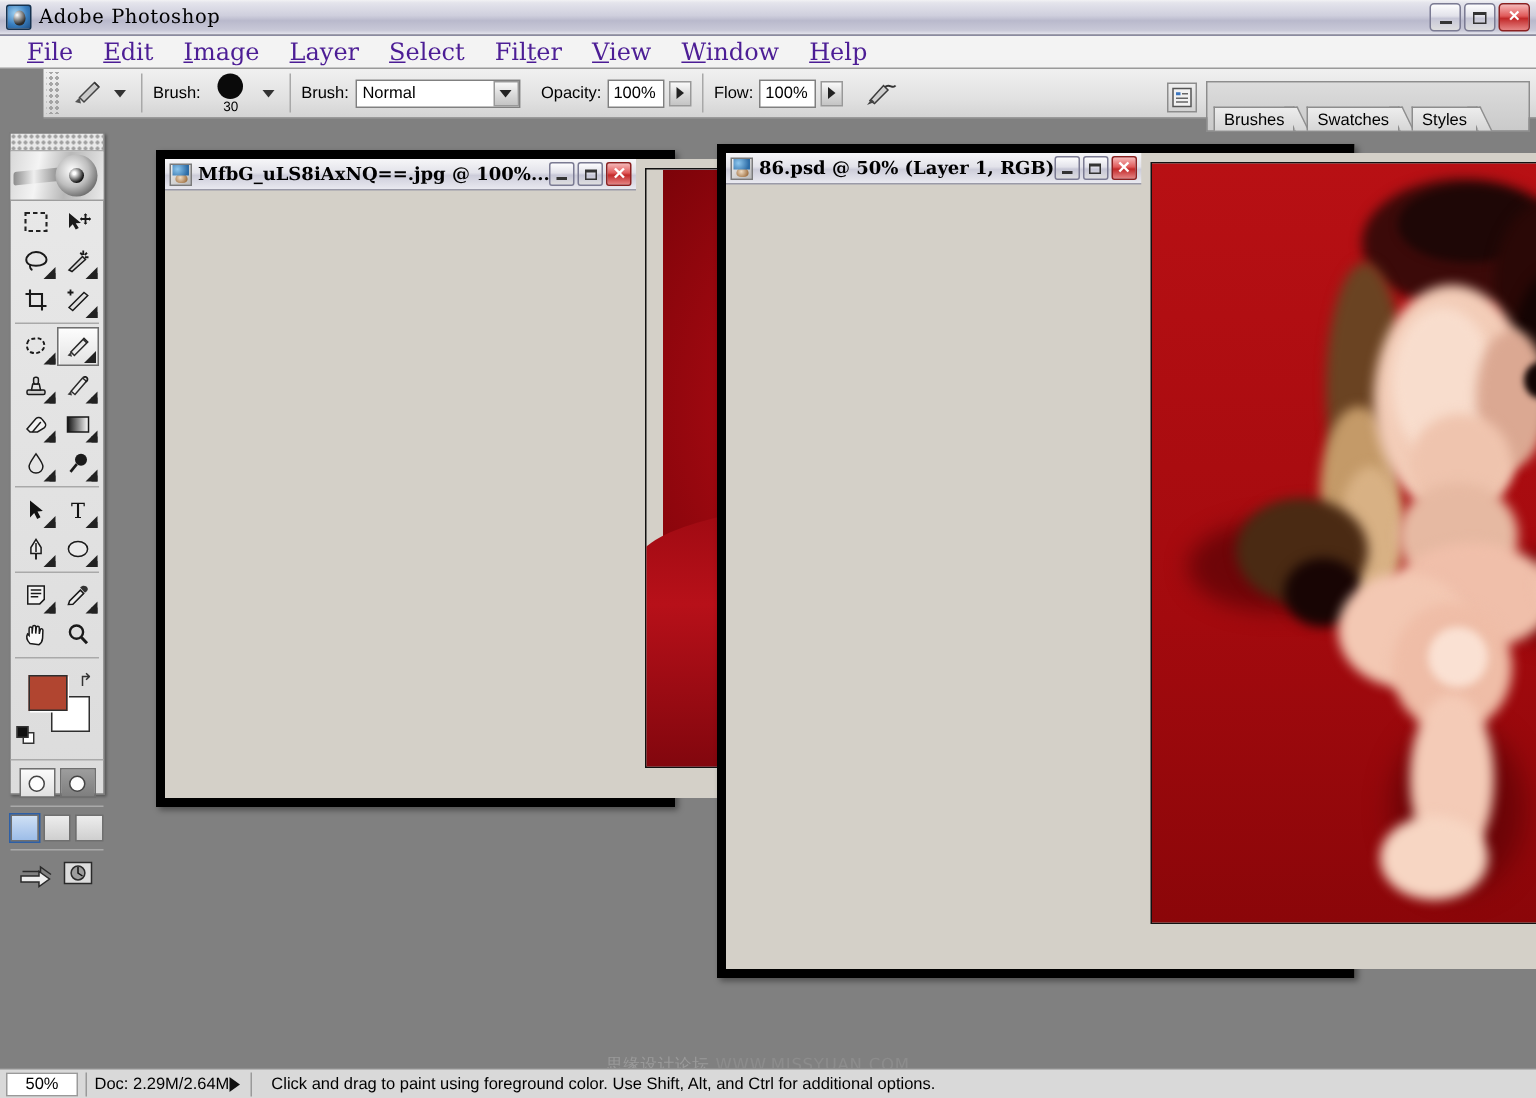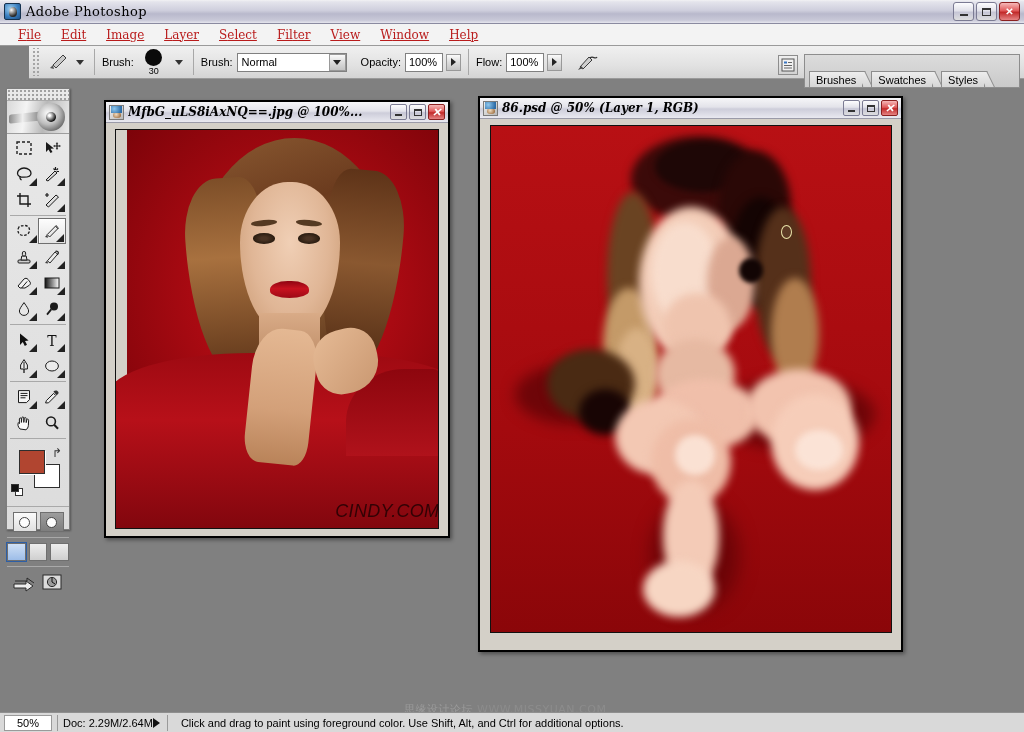--- a/index.html
+++ b/index.html
@@ -60,21 +60,21 @@
 
   
   .menubar {
     position: absolute; left: 0; top: 24px; width: 1024px; height: 22px;
     background: #f3f3f3;
     border-bottom: 1px solid #9a9a9a;
     display: flex; align-items: center; padding-left: 8px;
   }
   .menu-item {
     font-family: "DejaVu Serif", serif;
-    font-size: 12px; color: #b91c1c; padding: 2px 10px; cursor: default; white-space: nowrap; text-decoration: underline;
+    font-size: 16px; color: #4c1d95; padding: 2px 10px; cursor: default; white-space: nowrap;
   }
   .menu-item u { text-decoration: underline; }
 
   
   .optionsbar {
     position: absolute; left: 4px; top: 46px; width: 1012px; height: 33px;
     background: linear-gradient(to bottom, #f0f0f0, #e2e2e2 60%, #d4d4d4);
     border-bottom: 1px solid #9a9a9a;
     display: flex; align-items: center; margin-left: 25px;
   }
@@ -234,23 +234,23 @@
     width: 20px; height: 18px; border: 1px solid #6f6f6f;
     background: linear-gradient(to bottom,#ededed,#cfcfcf);
   }
   .scr-btn.sel { outline: 1px solid #2d5fa6; background: linear-gradient(to bottom,#cfe0f5,#9dbde8); }
   .scr-btn .inner { width: 100%; height: 100%; border-top: 4px solid #9a9a9a; }
 
   
   .docwin {
     position: absolute;
     background: #d4d0c8;
-    border: 2px solid #000000;
+    border: 6px solid #000000;
     box-shadow: 2px 2px 4px rgba(0,0,0,.4);
-    display: flex; flex-direction: column; font-style: italic;
+    display: flex; flex-direction: row;
   }
   .doc-title {
     height: 21px; flex: none;
     background: linear-gradient(to bottom, #f6f6f8, #e3e3ea 45%, #cdcdda 55%, #e9e9f0);
     border-bottom: 1px solid #9a9aa8;
     display: flex; align-items: center; padding-left: 3px;
   }
   .doc-icon {
     width: 15px; height: 15px; flex: none; margin-right: 4px; position: relative;
     background: linear-gradient(135deg, #f0f0f0 0%, #d2d2d2 55%, #b9b9b9 100%);

